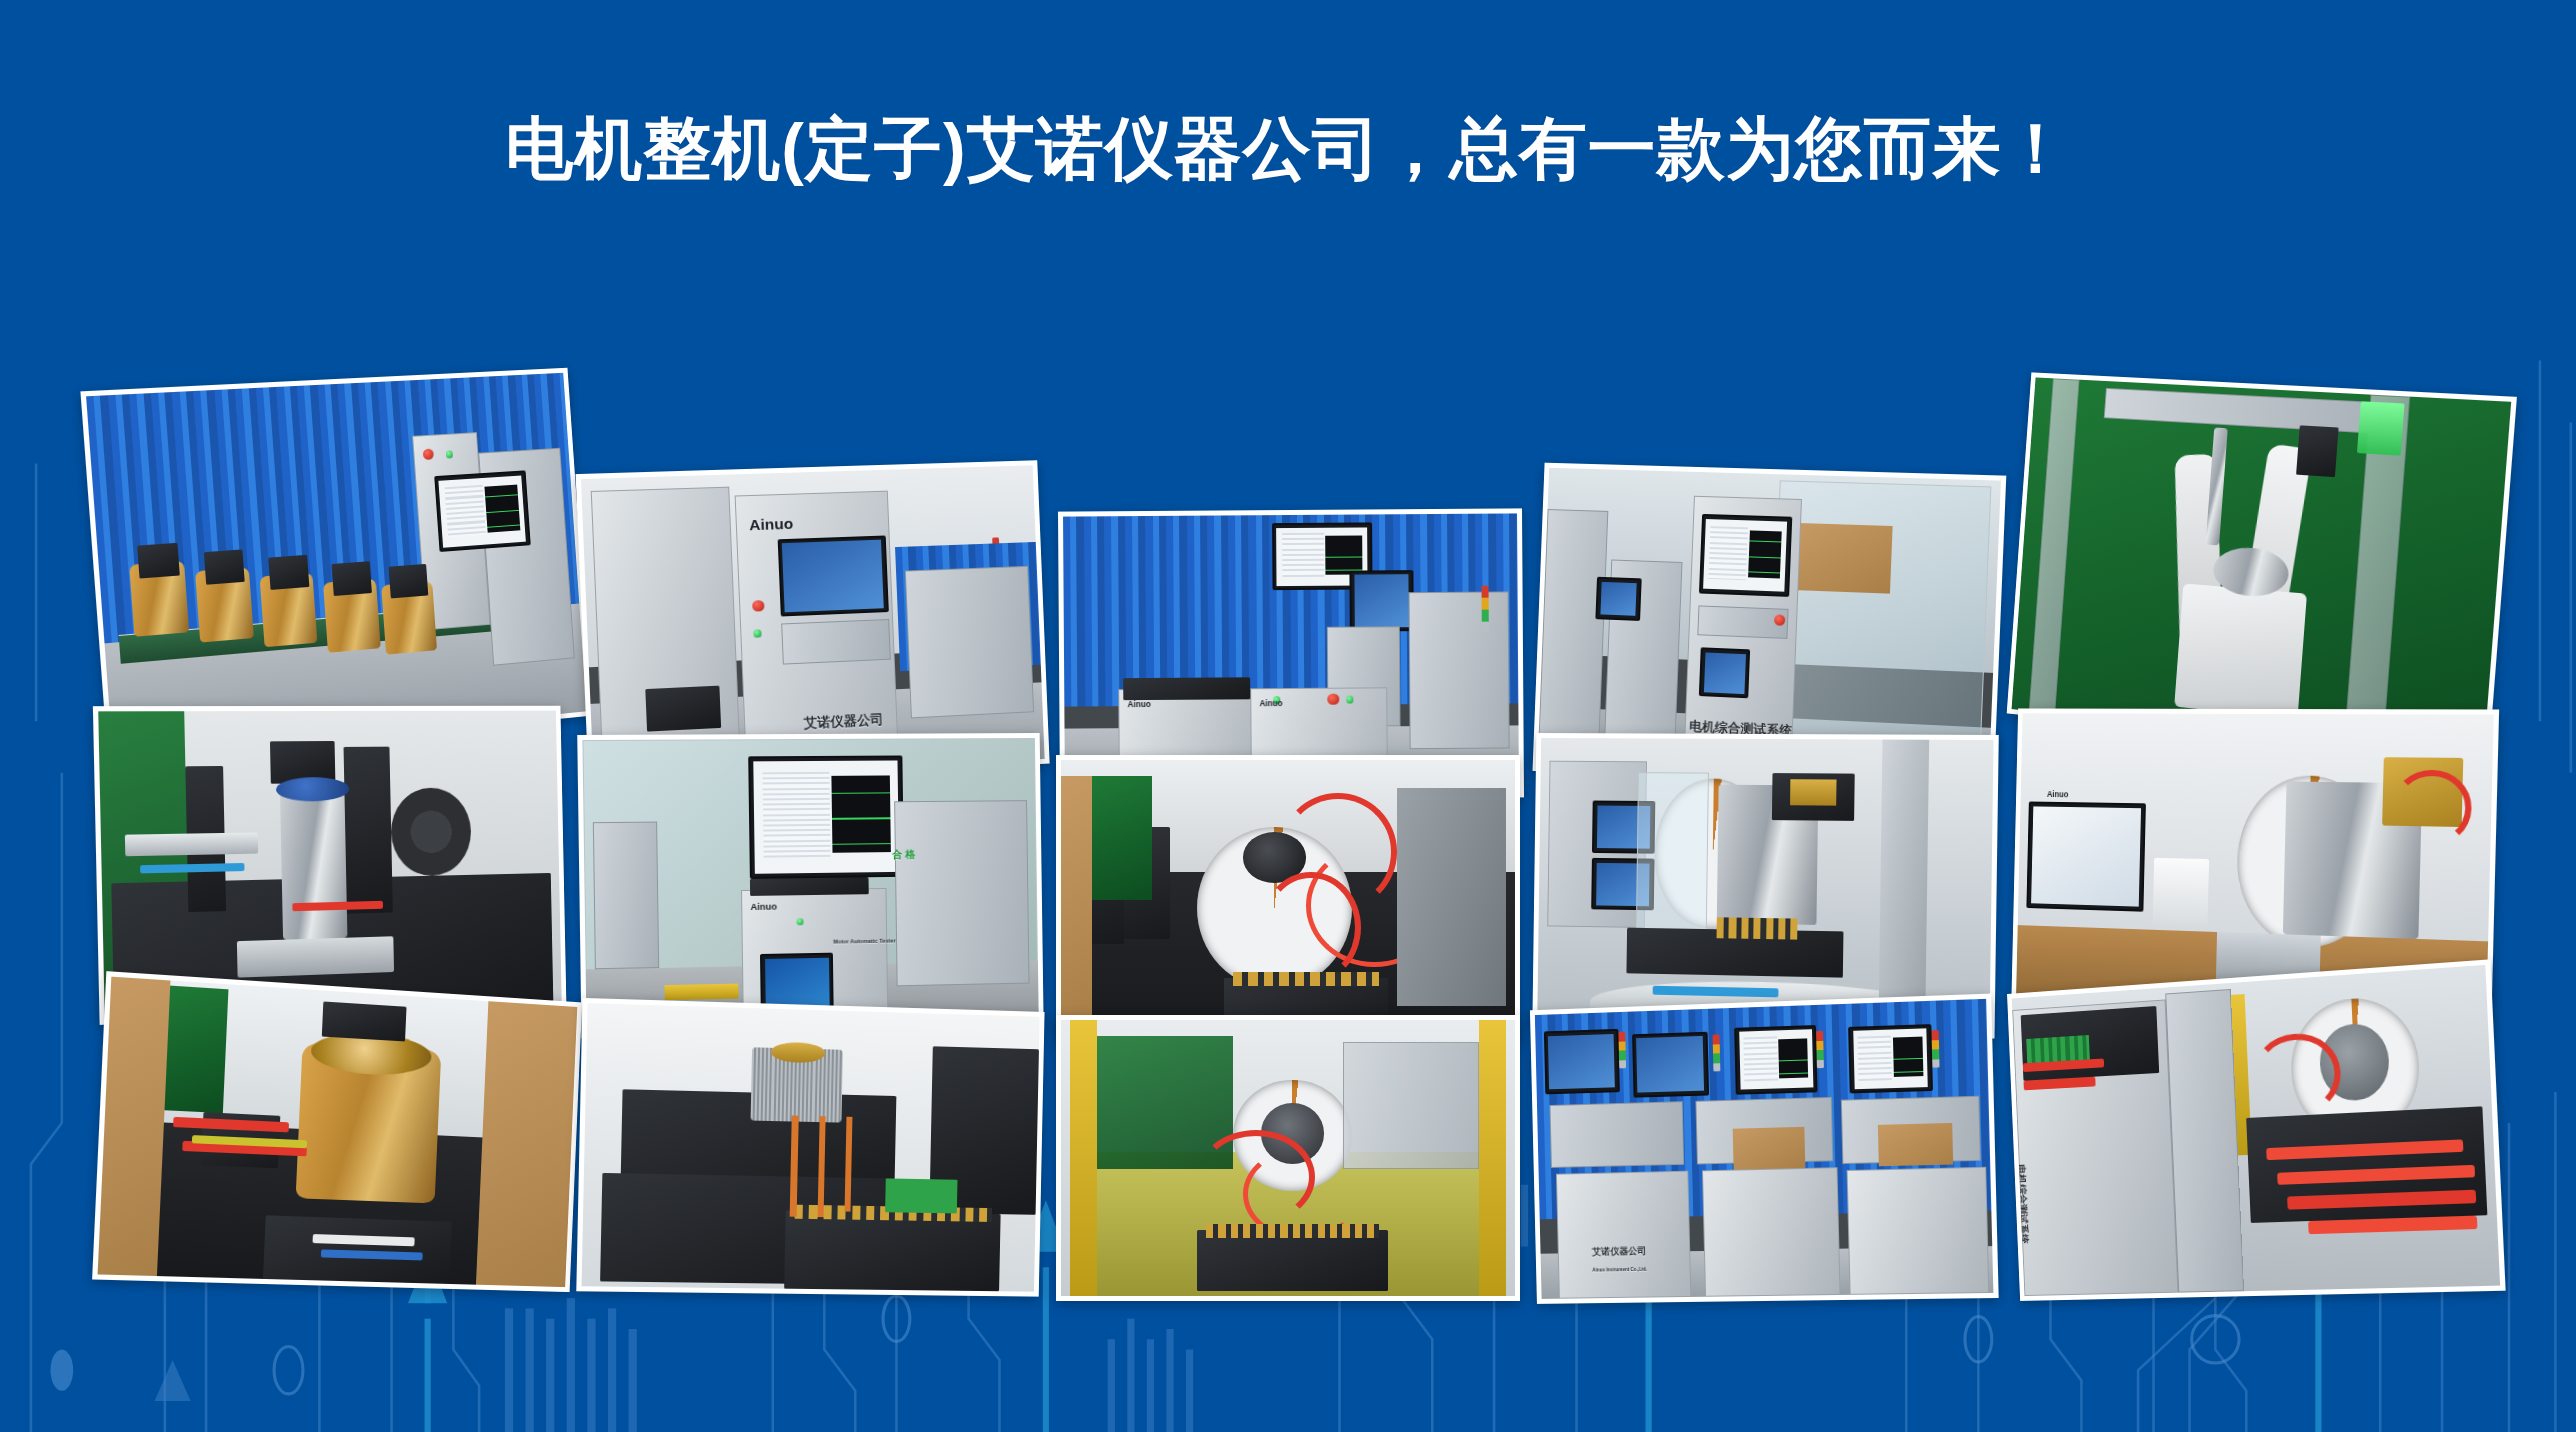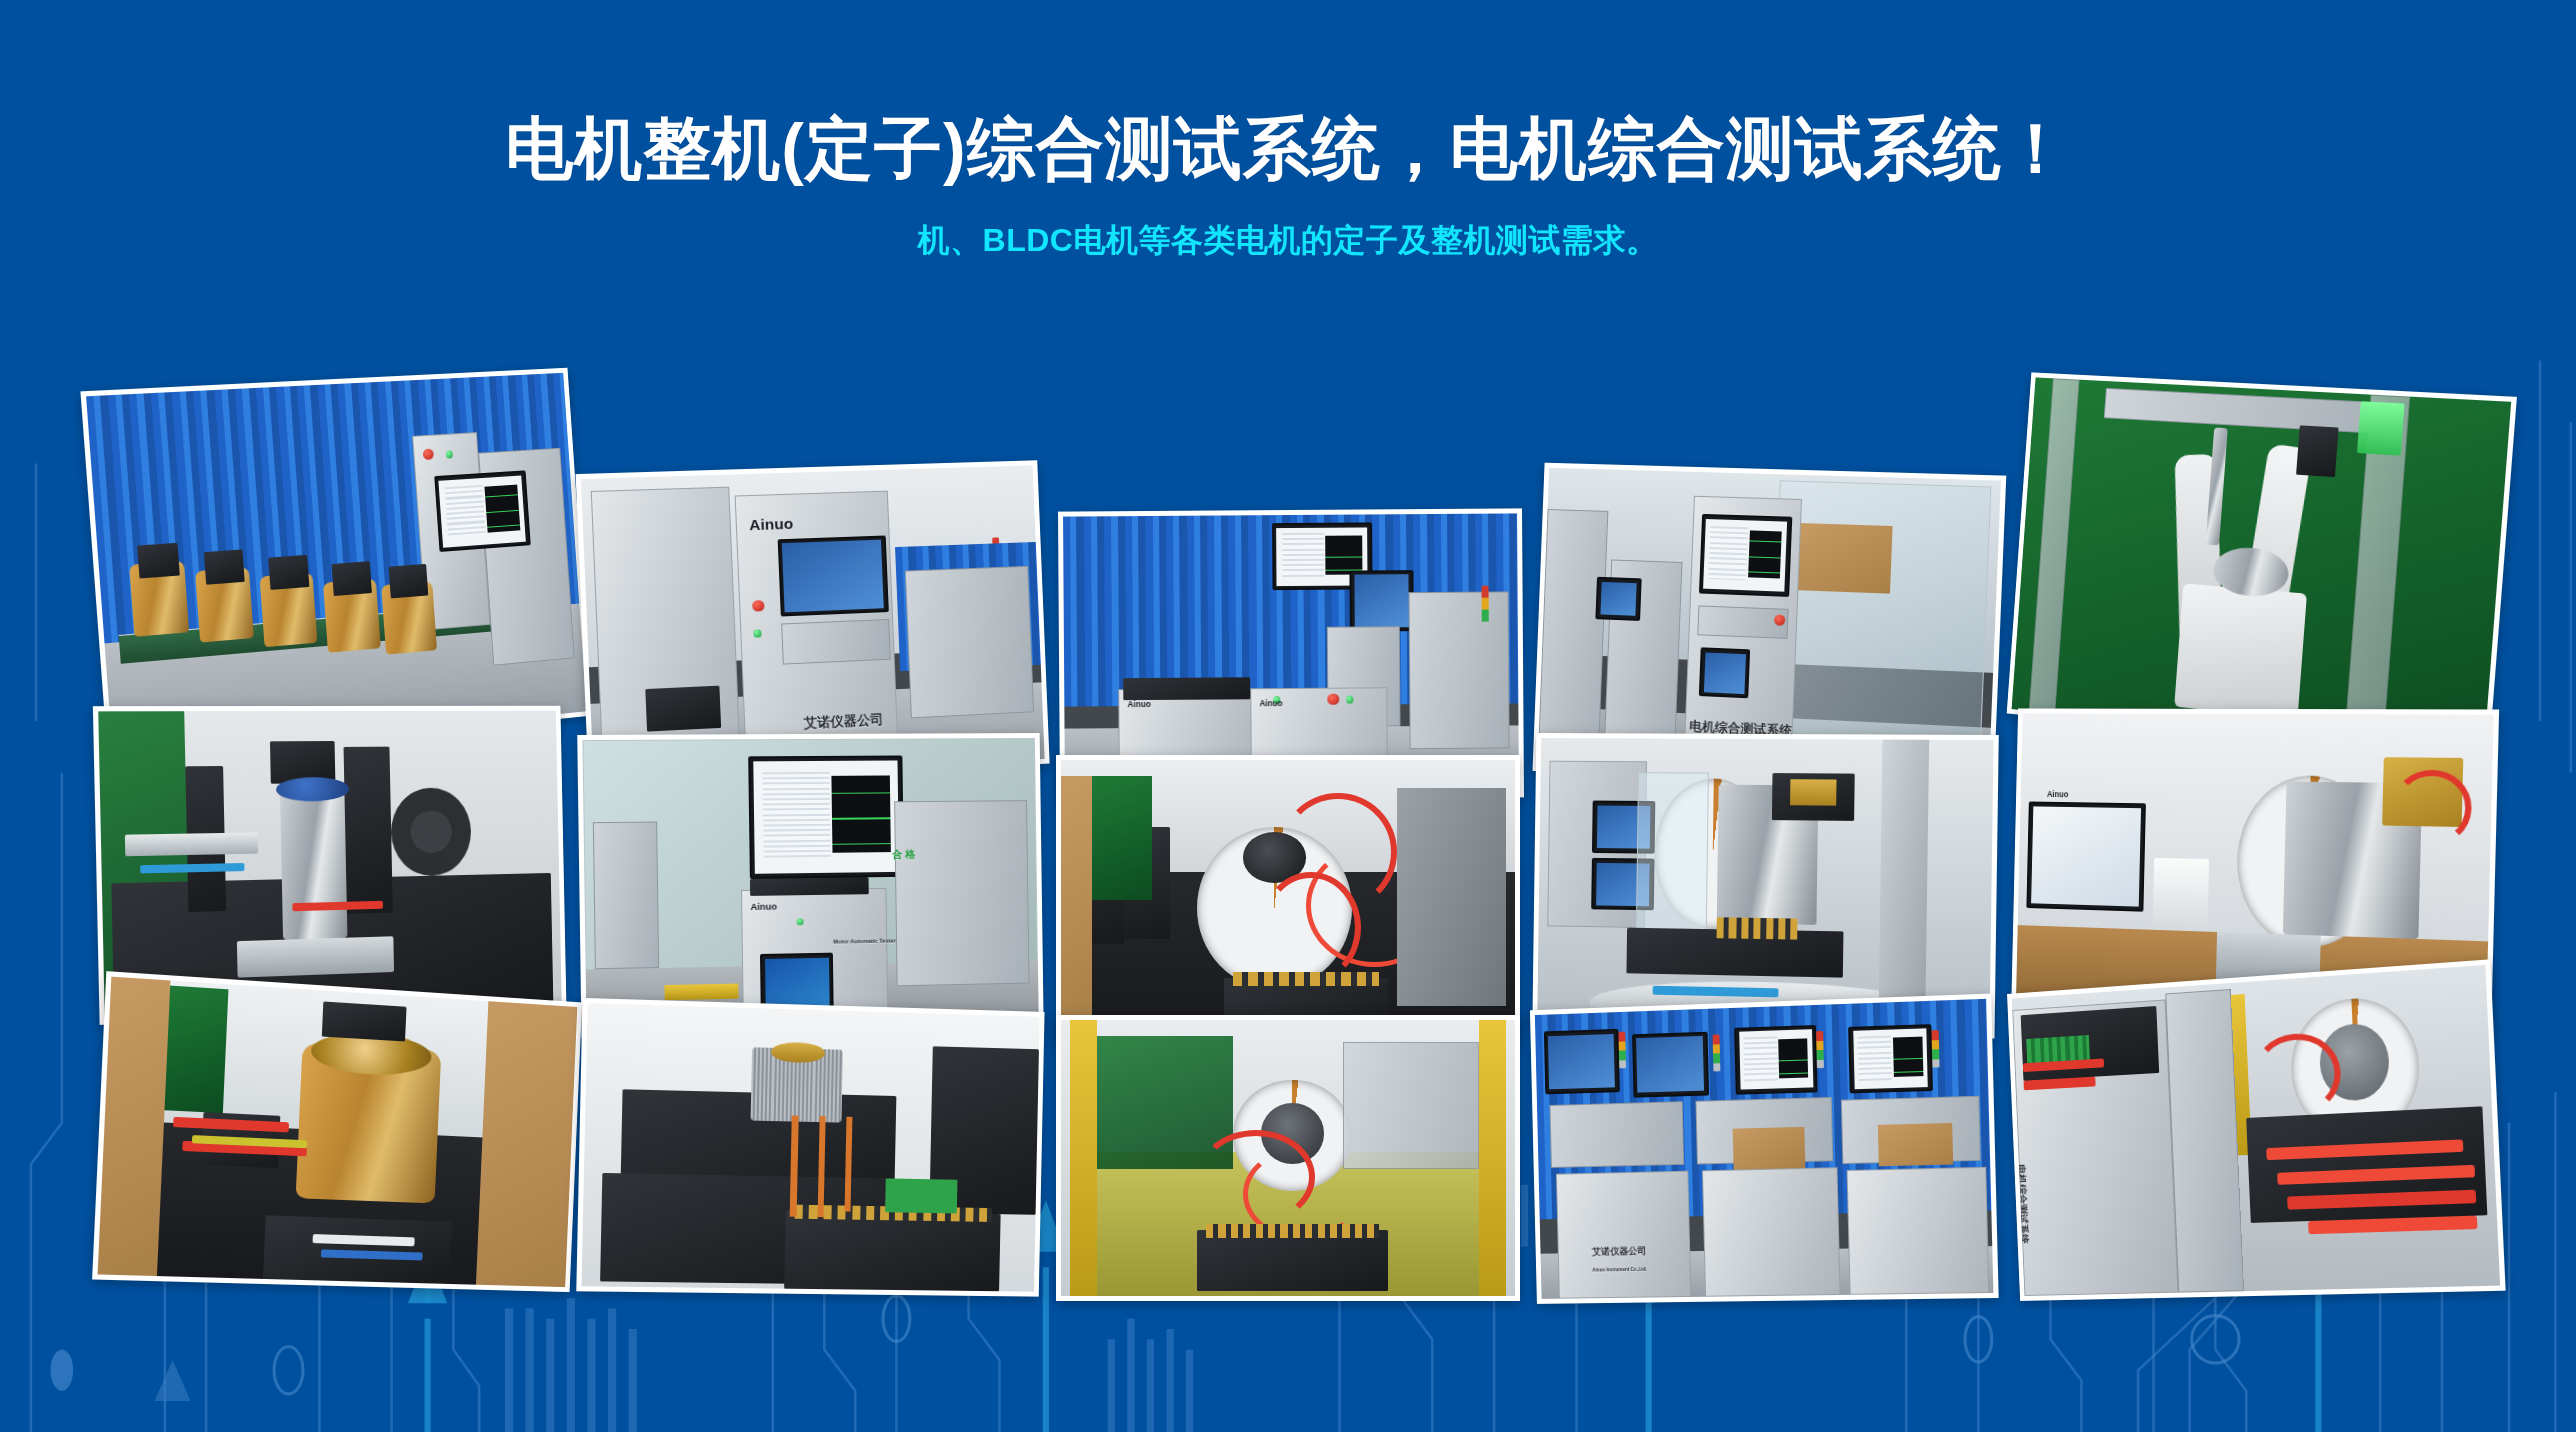--- a/index.html
+++ b/index.html
@@ -241,23 +241,22 @@
       <rect x="3142" y="2300" width="14" height="150"></rect>
       <rect x="3180" y="2300" width="14" height="110"></rect>
     </g>
 
     <path class="trace" d="M70,900 L70,1400"></path>
     <path class="trace" d="M4930,700 L4930,1400"></path>
     <path class="trace" d="M4990,820 L4990,1500"></path>
   </svg>
 
   <div id="header">
-    <h1 id="page-title">电机整机(定子)综合测试系统，电机综合测试系统！</h1>
+    <h1 id="page-title">电机整机(定子)艾诺仪器公司，总有一款为您而来！</h1>
     <div id="subtitle">
-      <span class="sub-line">机、BLDC电机等各类电机的定子及整机测试需求。</span>
     </div>
   </div>
 
   <div id="gallery">
 
     <div class="photo" style="left:98px; top:0px; width:495px; height:361px;
                 transform:perspective(1340px) rotateY(11deg) rotate(-4.2deg);">
       <div class="shot">
         <div class="curtain"></div>
         <div class="floor"></div>

